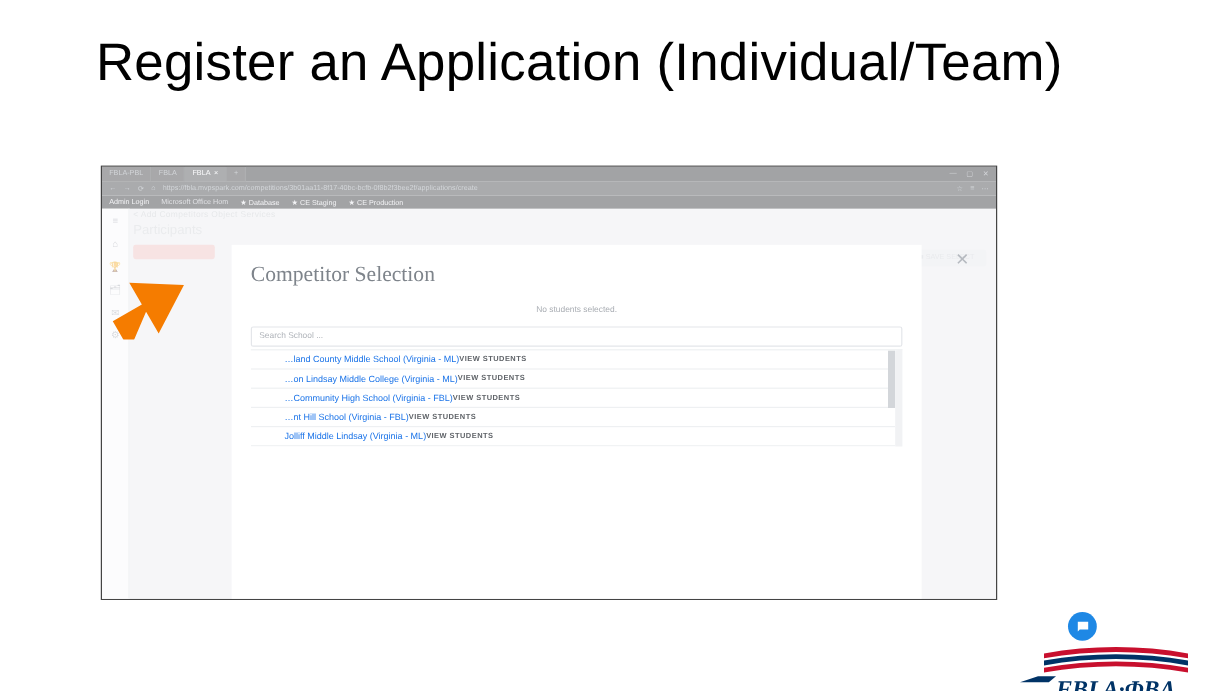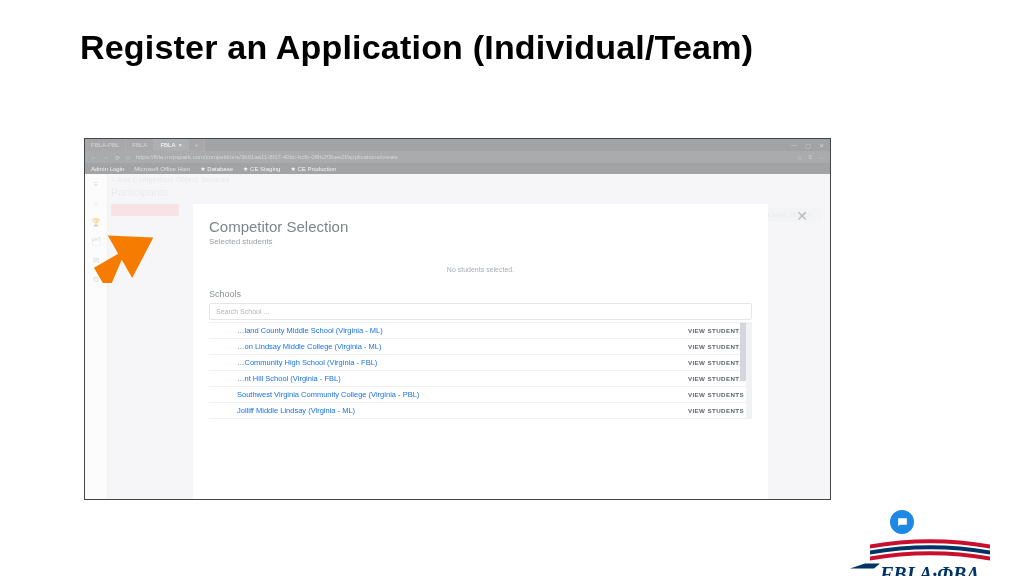--- a/index.html
+++ b/index.html
@@ -13,22 +13,22 @@
   }
 
   .slide {
     width: 1024px;
     height: 576px;
     position: relative;
     box-sizing: border-box;
   }
 
   .slide-title {
-    font-size: 34px;
-    font-weight: 700;
+    font-size: 44px;
+    font-weight: 400;
     color: #000;
     margin: 28px 0 0 80px;
     letter-spacing: 0.2px;
   }
 
   
   .shot {
     position: absolute;
     left: 84px;
     top: 110px;
@@ -164,22 +164,23 @@
     top: 4px;
     width: 16px; height: 16px;
     display: flex; align-items: center; justify-content: center;
     color: #b6bac0;
     font-size: 14px;
     background: transparent;
   }
   .modal h2 {
     margin: 2px 0 2px 0;
     font-weight: 400;
-    font-size: 15px;
+    font-size: 18px;
     color: #7e848b;
+    font-family: Liberation Serif, serif;
   }
   .modal .sub {
     font-size: 8px;
     color: #9aa0a6;
     margin-bottom: 6px;
   }
   .empty {
     text-align: center;
     color: #a9adb3;
     font-size: 7px;
@@ -208,21 +209,20 @@
   }
   .list::after {
     content: "";
     position: absolute;
     right: 0; top: 0; width: 6px; height: 60%;
     background: #d3d6da;
   }
   .row {
     display: flex;
     align-items: center;
-    justify-content: space-between;
     padding: 3px 2px 3px 28px;
     border-bottom: 1px solid #eef0f2;
   }
   .row .name {
     font-size: 7.5px;
     color: #1a73e8;
     white-space: nowrap;
   }
   .row .view {
     font-size: 6.2px;
@@ -322,44 +322,38 @@
       <div class="page-behind">
         <div class="crumbs">&lt;  Add Competitors   Object Services</div>
         <div class="ghost-title">Participants</div>
         <div class="pill">SELECT TYPES</div>
       </div>
       <div class="save-select">■ SAVE SELECT</div>
 
       <div class="modal">
         <div class="modal-close">✕</div>
         <h2>Competitor Selection</h2>
-        <div class="sub">Selected students</div>
         <div class="empty">No students selected.</div>
-        <div class="section-label">Schools</div>
         <div class="search">Search School ...</div>
 
         <div class="list">
           <div class="row">
             <span class="name">…land County Middle School (Virginia - ML)</span>
             <span class="view">VIEW STUDENTS</span>
           </div>
           <div class="row">
             <span class="name">…on Lindsay Middle College (Virginia - ML)</span>
             <span class="view">VIEW STUDENTS</span>
           </div>
           <div class="row">
             <span class="name">…Community High School (Virginia - FBL)</span>
             <span class="view">VIEW STUDENTS</span>
           </div>
           <div class="row">
             <span class="name">…nt Hill School (Virginia - FBL)</span>
-            <span class="view">VIEW STUDENTS</span>
-          </div>
-          <div class="row">
-            <span class="name">Southwest Virginia Community College (Virginia - PBL)</span>
             <span class="view">VIEW STUDENTS</span>
           </div>
           <div class="row">
             <span class="name">Jolliff Middle Lindsay (Virginia - ML)</span>
             <span class="view">VIEW STUDENTS</span>
           </div>
         </div>
       </div>
     </div>
   </div>

